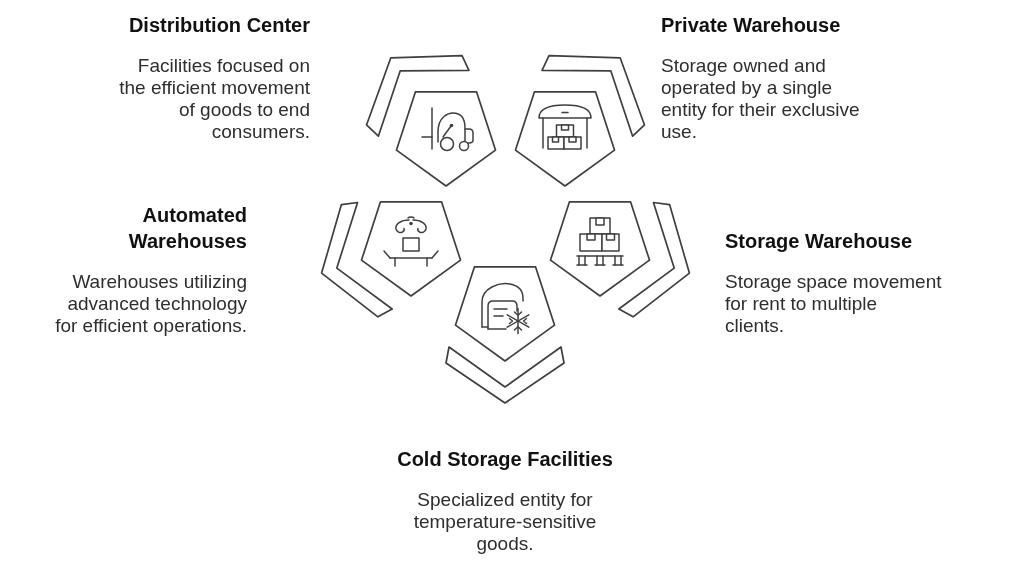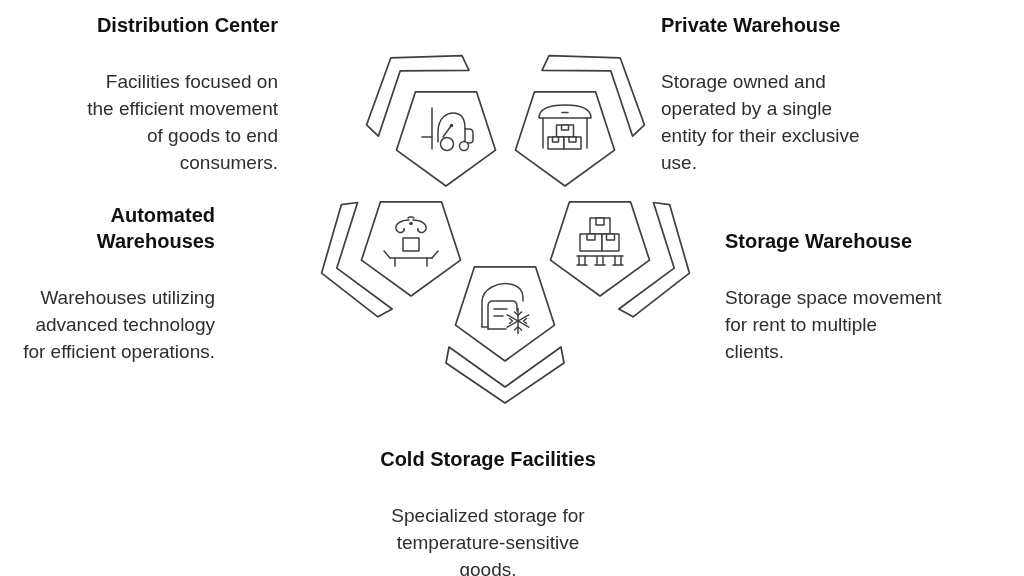--- a/index.html
+++ b/index.html
@@ -1,26 +1,26 @@
 <!DOCTYPE html>
 <html><head>
 <meta charset="utf-8">
 <style>
   html,body{margin:0;padding:0;background:#fff;}
   .canvas{position:relative;width:952px;height:576px;background:#fff;overflow:hidden;
-          font-family:"Liberation Sans",sans-serif;}
+          font-family:"Liberation Sans",sans-serif;padding-left:32px;}
   .art{position:absolute;left:0;top:0;}
   .tb{position:absolute;}
   .tb .title{font-size:20px;line-height:26px;font-weight:700;color:#111111;white-space:pre-line;}
-  .tb .desc{font-size:19px;line-height:27px;color:#2e2e2e;margin-top:30px;white-space:pre-line;}
+  .tb .desc{font-size:19px;line-height:22px;color:#2e2e2e;margin-top:17px;white-space:pre-line;}
   .tb0{top:12px;right:674px;text-align:right;}
   .tb1{top:12px;left:661px;text-align:left;}
   .tb2{top:202px;right:737px;text-align:right;}
   .tb3{top:228px;left:725px;text-align:left;}
-  .tb4{top:446px;left:488px;transform:translateX(-50%);text-align:center;}
+  .tb4{top:446px;left:505px;transform:translateX(-50%);text-align:center;}
   .shape{fill:#ffffff;stroke:#3f3f3f;stroke-width:1.7;stroke-linejoin:round;}
   .ic{fill:none;stroke:#3f3f3f;stroke-width:1.5;stroke-linecap:round;stroke-linejoin:round;}
   .icw{fill:#ffffff;stroke:#3f3f3f;stroke-width:1.5;stroke-linejoin:round;}
   .icf{fill:#3f3f3f;stroke:none;}
 </style>
 </head>
 <body>
 
 <div class="canvas">
 
@@ -140,18 +140,18 @@
 
   <div class="tb tb3">
     <div class="title">Storage Warehouse</div>
     <div class="desc">Storage space movement
 for rent to multiple
 clients.</div>
   </div>
 
   <div class="tb tb4">
     <div class="title">Cold Storage Facilities</div>
-    <div class="desc">Specialized storage for
+    <div class="desc">Specialized entity for
 temperature-sensitive
 goods.</div>
   </div>
 
 </div>
 
 </body></html>

